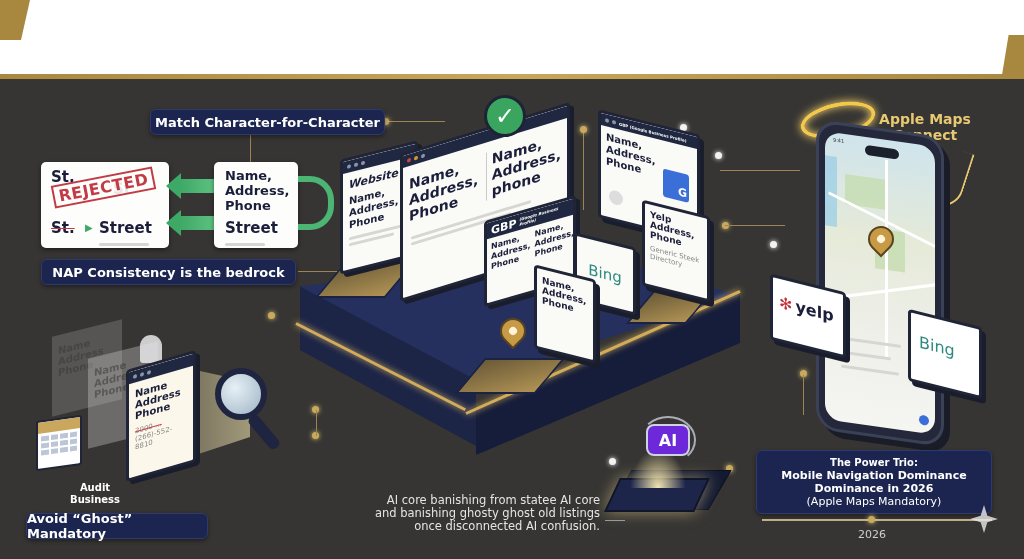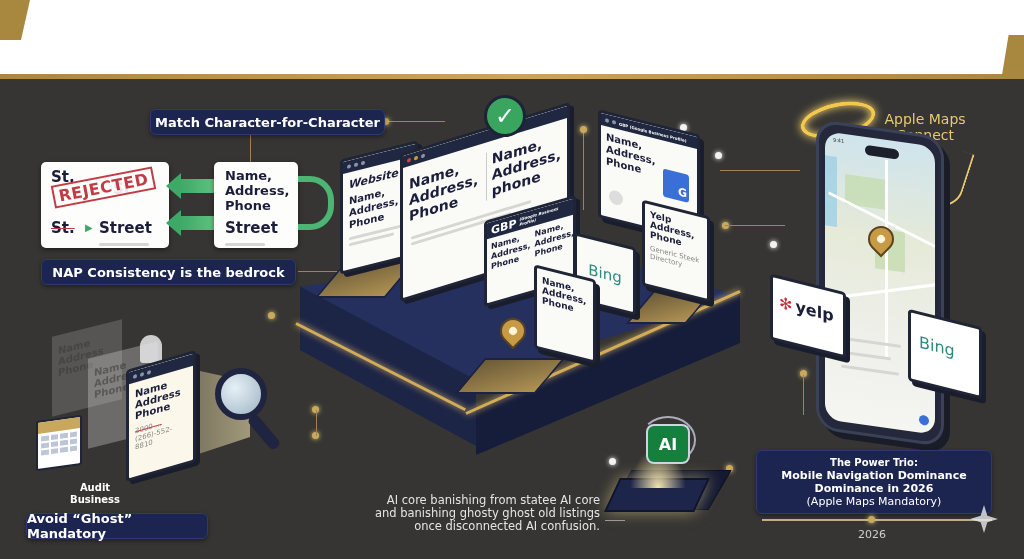--- a/index.html
+++ b/index.html
@@ -110,34 +110,34 @@
     border-radius: 50% 50% 50% 0; transform: rotate(-45deg); border: 2px solid #5a4420;
   }
   .pin-gold::after {
     content: ""; position: absolute; left: 7px; top: 7px; width: 8px; height: 8px; border-radius: 50%; background: #fff3d8;
   }
   .halo {
     position: absolute; left: 800px; top: 103px; width: 76px; height: 34px;
     border: 4px solid #f2c94c; border-radius: 50%; transform: rotate(-12deg);
     box-shadow: 0 0 10px #f7d36e, inset 0 0 8px #f7d36e;
   }
-  .gold-text { color: #e8c873; font-weight: normal; }
+  .gold-text { color: #e8c873; font-weight: bold; }
   .ai-chip {
     position: absolute; left: 612px; top: 478px; width: 90px; height: 34px;
     background: #1e254a; border: 2px solid #101528;
     transform: skewX(-25deg);
     box-shadow: 0 0 14px rgba(255,230,150,0.5);
   }
   .ai-glow {
     position: absolute; left: 630px; top: 448px; width: 56px; height: 40px;
     background: radial-gradient(ellipse at bottom, rgba(255,240,180,0.95), rgba(255,230,150,0) 70%);
   }
   .ai-badge {
-    position: absolute; left: 648px; top: 426px; width: 40px; height: 36px;
-    background: #15803d; color: #fff; border-radius: 6px; font-weight: bold;
+    position: absolute; left: 648px; top: 426px; width: 40px; height: 28px;
+    background: #6d28d9; color: #fff; border-radius: 6px; font-weight: bold;
     font-size: 16px; display: flex; align-items: center; justify-content: center;
     box-shadow: 0 0 0 2px #cfd3e0;
   }
   .ai-swirl {
     position: absolute; left: 640px; top: 416px; width: 56px; height: 48px;
     border: 2px solid rgba(220,225,240,0.7); border-radius: 50%;
     border-left-color: transparent; border-bottom-color: transparent;
   }
   .check-circle {
     position: absolute; left: 484px; top: 95px; width: 42px; height: 42px; border-radius: 50%;

